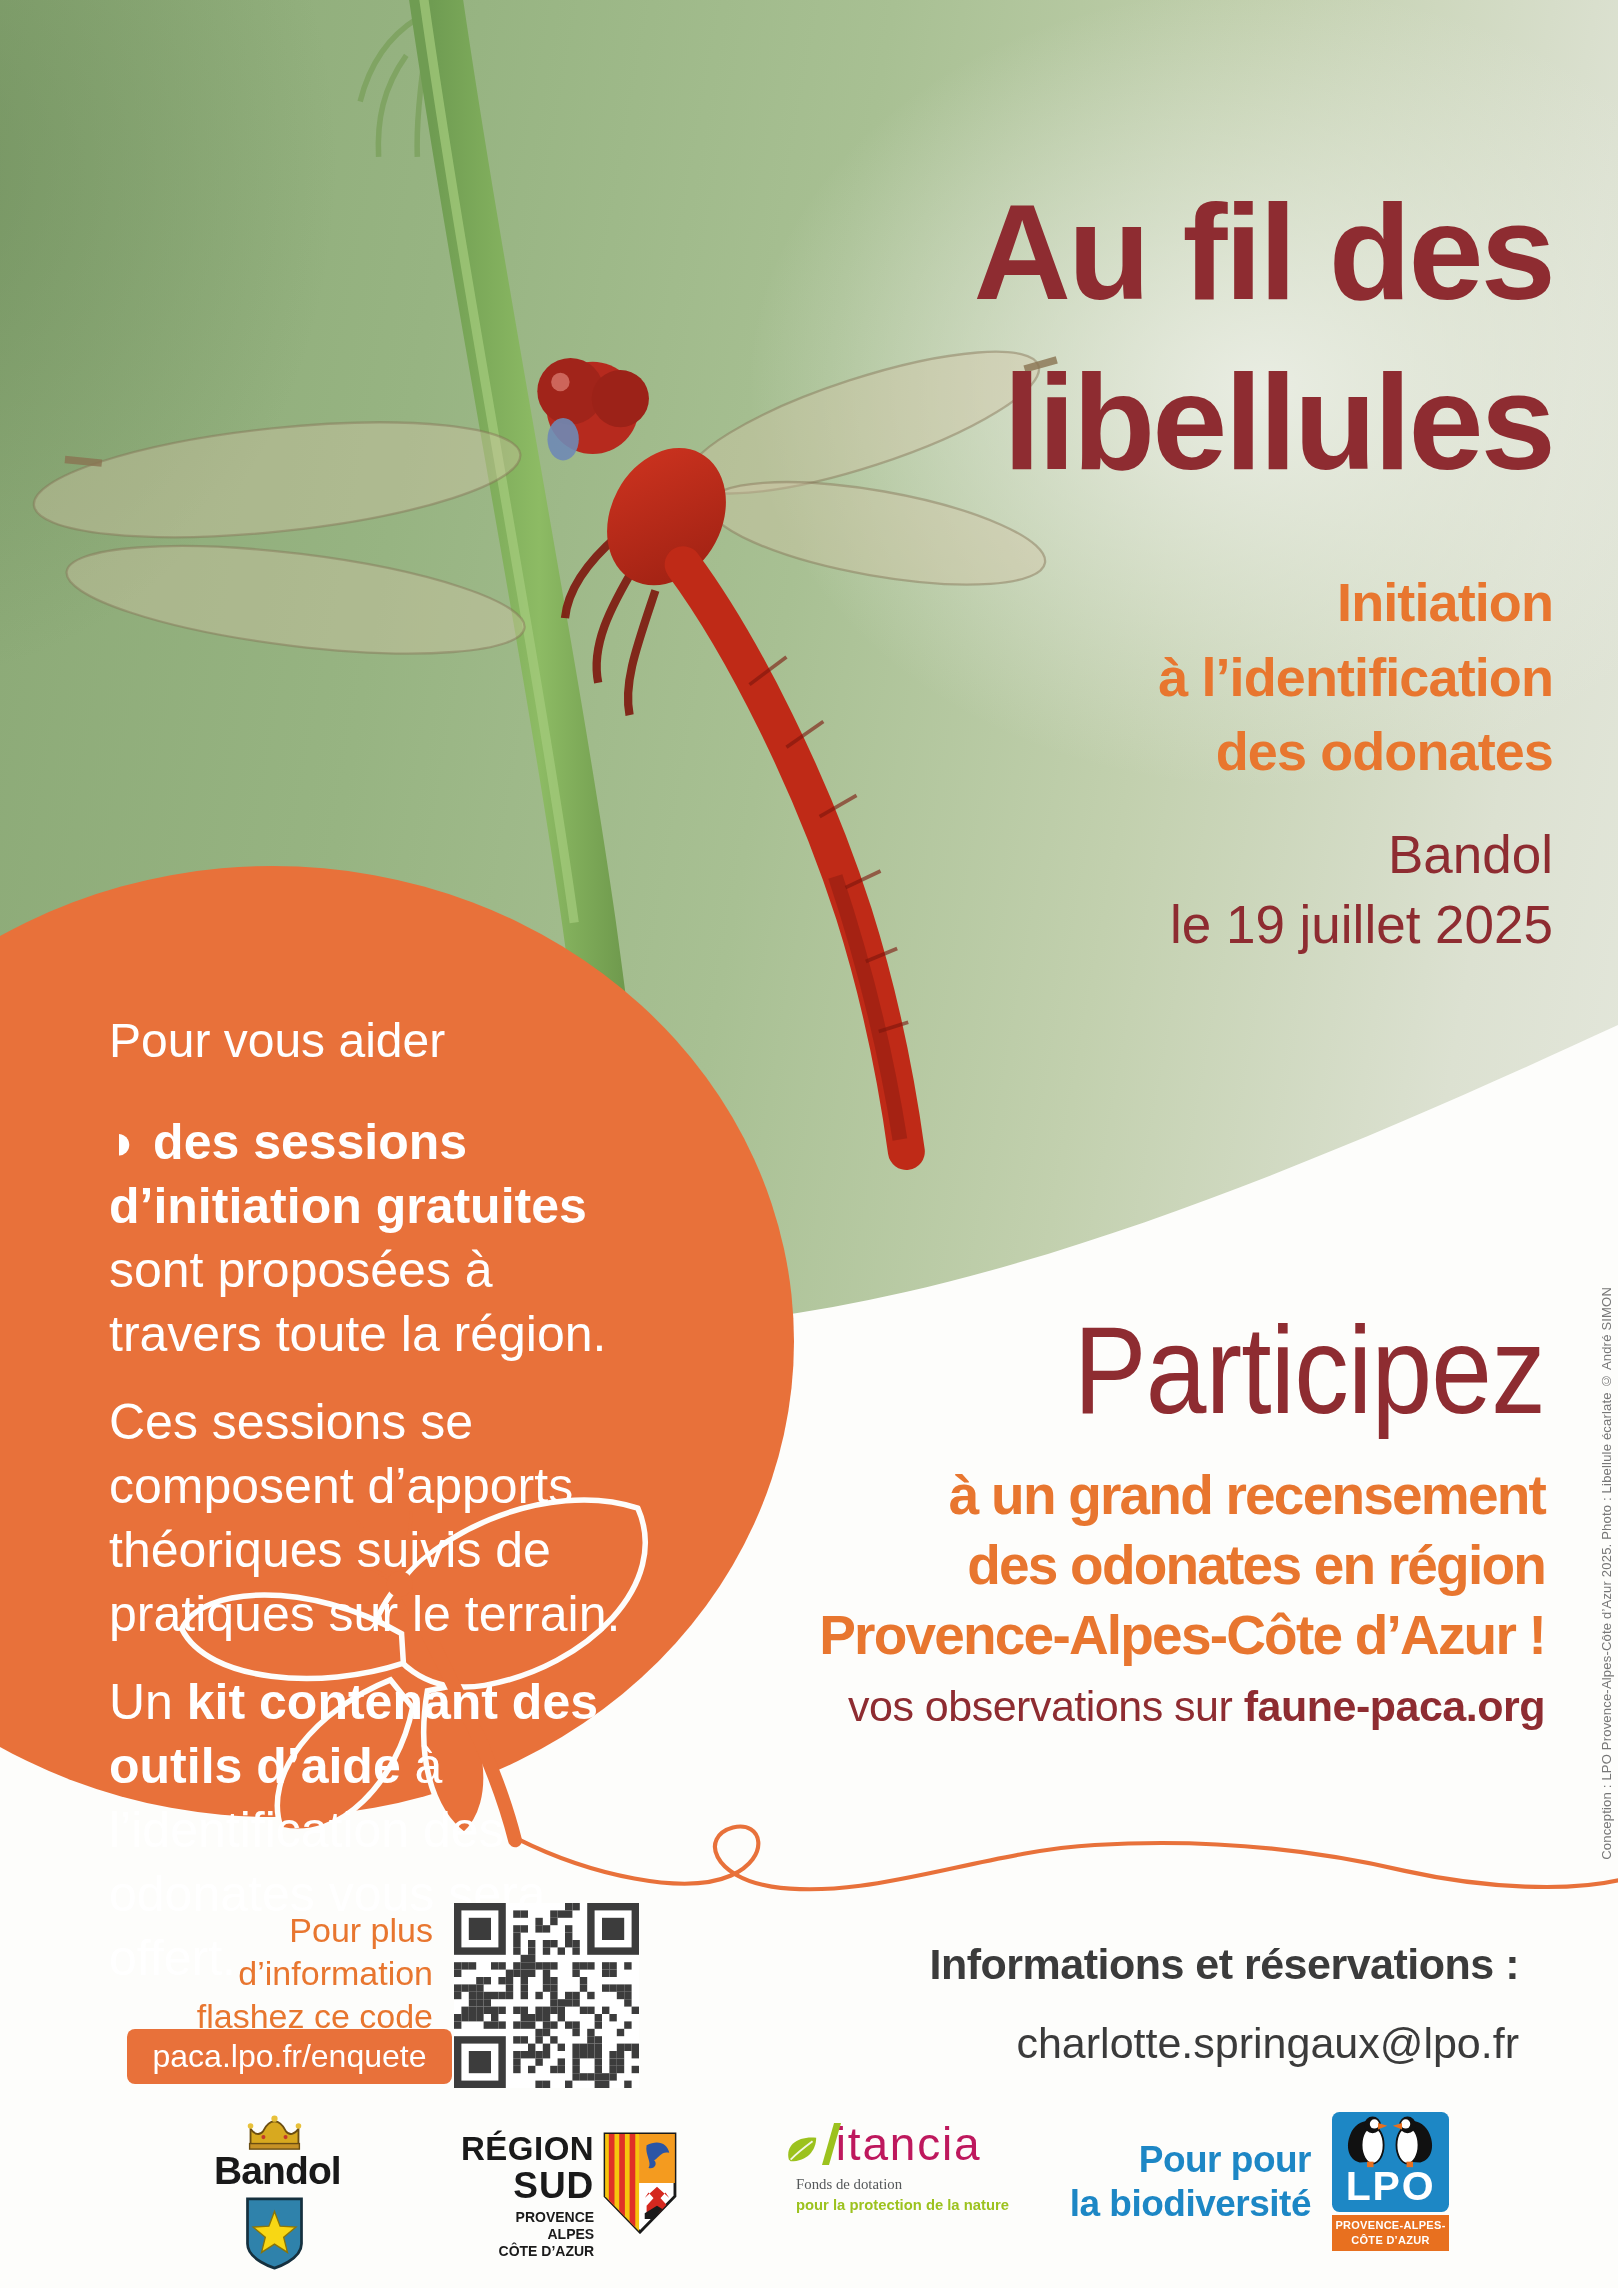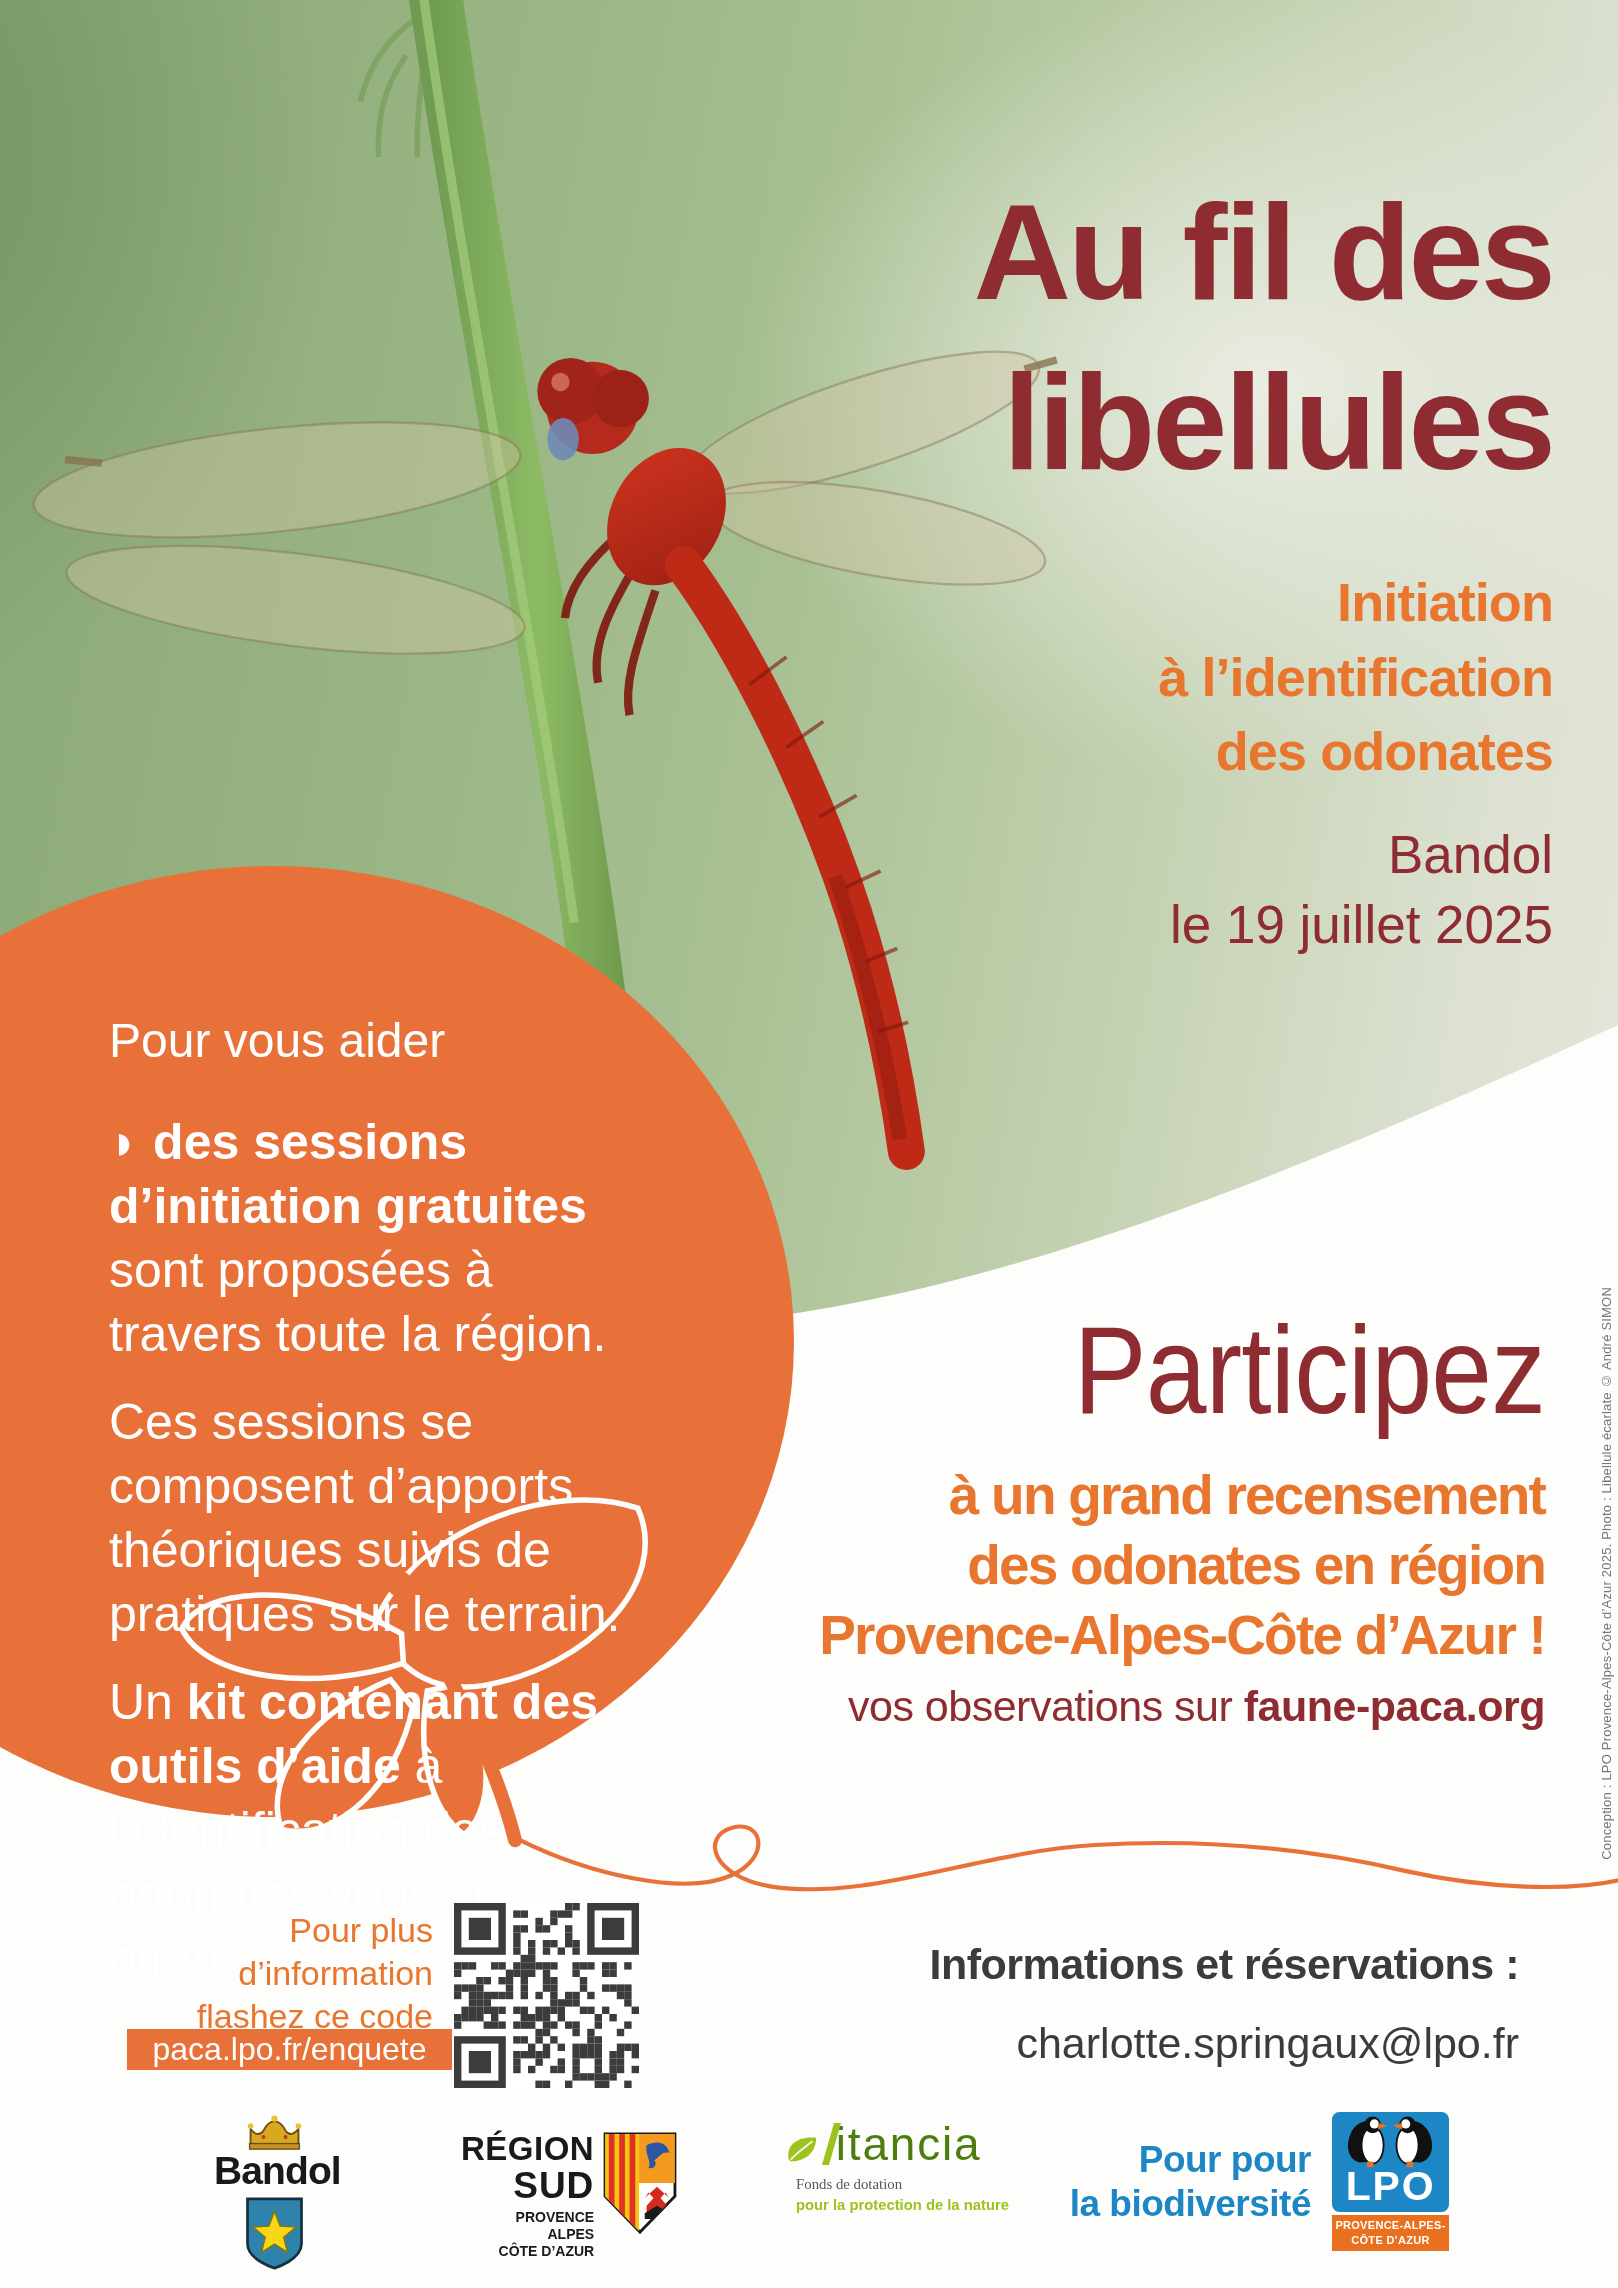--- a/index.html
+++ b/index.html
@@ -63,42 +63,42 @@
   .participez .obs{
     margin-top:11px;color:#8e2c31;font-size:43px;letter-spacing:-0.5px;
   }
   .participez .obs b{font-weight:bold;}
   
   .flash-text{
     position:absolute;left:138px;top:1909px;width:295px;z-index:3;
     text-align:right;color:#e8762f;font-size:34px;line-height:1.26;
   }
   .url-banner{
-    position:absolute;left:127px;top:2029px;width:325px;height:41px;z-index:3;
+    position:absolute;left:127px;top:2029px;width:325px;height:55px;z-index:3;
     background:#e8713a;color:#fff;font-size:32px;
-    display:flex;align-items:center;justify-content:center;
+    display:flex;align-items:center;justify-content:center;border-radius:8px;
   }
   .qr{position:absolute;left:454px;top:1903px;width:185px;height:185px;z-index:3;}
   
   .contact{position:absolute;top:1940px;right:100px;width:757px;z-index:3;text-align:right;color:#3b3b3b;}
   .contact .c-head{font-size:43px;font-weight:bold;letter-spacing:-0.5px;}
   .contact .c-mail{margin-top:29.5px;font-size:43px;}
   
   .logo{position:absolute;z-index:3;}
   .bandol{left:214px;top:2114px;width:120px;text-align:center;}
   .bandol .b-name{font-size:39px;font-weight:bold;color:#191919;letter-spacing:-0.9px;margin:-1.8px 0 1.8px 0;}
   .region{left:461px;top:2132px;display:flex;align-items:flex-start;}
   .region .r-text{text-align:right;color:#1a1a1a;margin-right:9.2px;}
   .region .r1{font-size:33px;font-weight:bold;letter-spacing:0.5px;line-height:1;}
   .region .r2{font-size:37px;font-weight:bold;letter-spacing:0.9px;line-height:1;margin-top:1.8px;}
   .region .rs{font-size:14px;font-weight:bold;line-height:1.2;margin-top:5.5px;}
   .itancia{left:783px;top:2123px;}
   .itancia .row{display:flex;align-items:flex-end;}
   .itancia .slash{width:6.5px;height:42px;background:#9cc21e;transform:skewX(-16deg);margin:0 1.8px 0 5.5px;}
-  .itancia .i-name{font-size:46px;color:#4d7c0f;letter-spacing:1.8px;line-height:.9;}
+  .itancia .i-name{font-size:46px;color:#be185d;letter-spacing:1.8px;line-height:.9;}
   .itancia .i-sub1{font-size:14.8px;color:#55585a;margin-top:11px;margin-left:13px;font-family:Liberation Serif, serif;}
   .itancia .i-sub2{font-size:14.8px;font-weight:bold;color:#9cc21e;margin-top:3.7px;margin-left:13px;}
   .lpo-tag{left:1067px;top:2138px;width:244px;text-align:right;color:#1d87c5;
     font-size:37px;font-weight:bold;line-height:1.18;letter-spacing:-0.5px;}
   .lpo{left:1332px;top:2112px;width:117px;}
   .lpo .box{background:#1d87c5;border-radius:7.4px;height:100px;position:relative;overflow:hidden;}
   .lpo .acr{position:absolute;bottom:1.8px;width:100%;text-align:center;color:#fff;
     font-size:41px;font-weight:bold;letter-spacing:1.8px;}
   .lpo .band{margin-top:2.8px;background:#e8701f;color:#fff;text-align:center;
     font-size:11px;font-weight:bold;line-height:1.3;padding:3.7px 0;letter-spacing:0.3px;}

